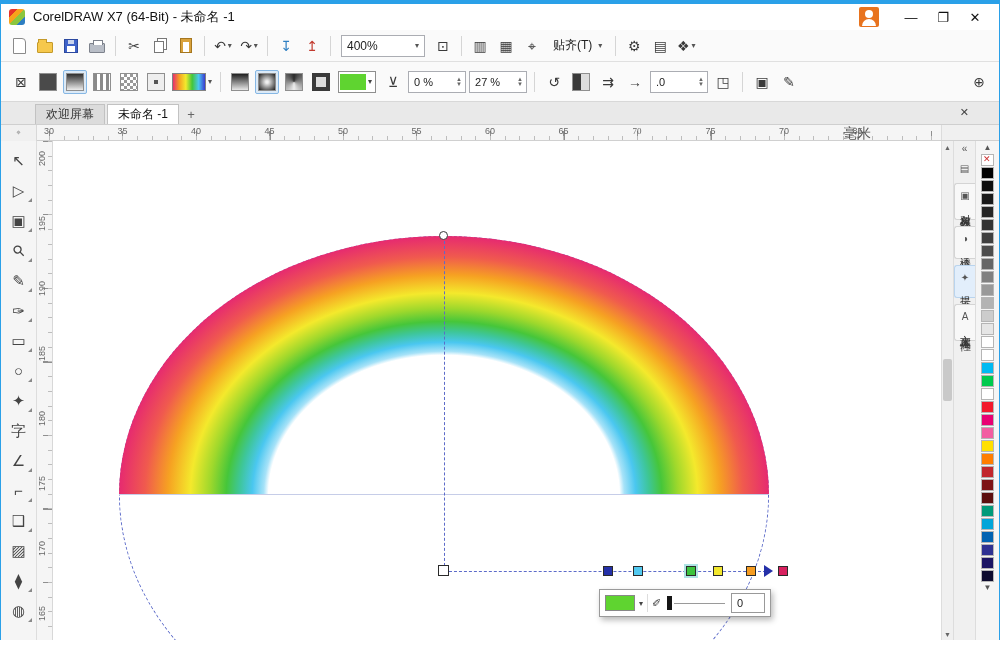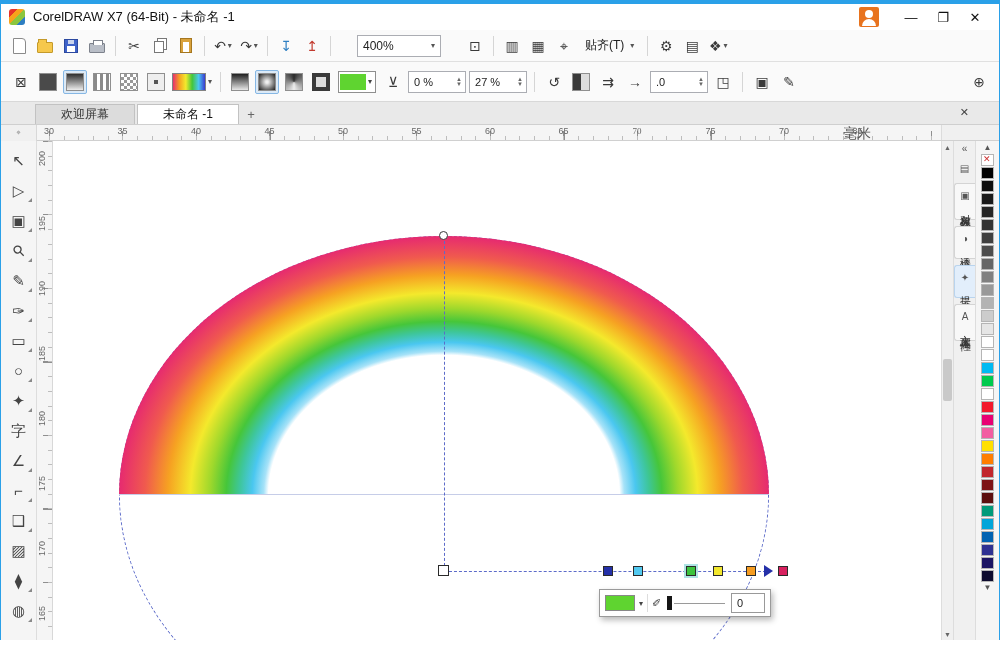--- a/index.html
+++ b/index.html
@@ -40,21 +40,21 @@
   .ic-folder::before { content:""; position:absolute; left:0; top:-4px; width:7px; height:3px; background:#f6c84c; border:1px solid #c49a2a; border-bottom:none; }
   .ic-floppy { width:14px; height:14px; background:#3f63c9; border:1px solid #2c49a0; position:relative; }
   .ic-floppy::before { content:""; position:absolute; left:2px; bottom:0; width:8px; height:6px; background:#fff; }
   .ic-floppy::after { content:""; position:absolute; left:3px; top:0; width:6px; height:4px; background:#c9d4ee; }
   .ic-printer { width:16px; height:10px; background:#b9bec7; border:1px solid #7d828c; border-radius:1px; position:relative; margin-top:5px; }
   .ic-printer::before { content:""; position:absolute; left:3px; top:-4px; width:8px; height:4px; background:#fff; border:1px solid #7d828c; border-bottom:none; }
   .ic-copy { width:10px; height:12px; border:1px solid #777; background:#fff; box-shadow:3px -3px 0 -1px #fff, 3px -3px 0 0 #777; margin:3px 0 0 -3px; }
   .ic-paste { width:12px; height:15px; background:#d9a23c; border:1px solid #a5761f; position:relative; }
   .ic-paste::before { content:""; position:absolute; left:2px; top:3px; width:6px; height:10px; background:#fff; }
 
-  .zoom-box { width:84px; height:22px; border:1px solid #abadb3; background:#fff; display:flex; align-items:center; font-size:12px; color:#222; padding:0 5px; margin:0 20px; }
+  .zoom-box { width:84px; height:22px; border:1px solid #abadb3; background:#fff; display:flex; align-items:center; font-size:12px; color:#222; padding:0 5px; margin:0 4px; }
   .zoom-box .caret, .snap-box .caret { margin-left:auto; font-size:8px; color:#555; }
   .snap-box { height:22px; border:1px solid transparent; display:flex; align-items:center; font-size:12px; color:#222; padding:0 6px; gap:6px; }
 
   .pshape { width:18px; height:18px; border:1px solid #8f8f8f; display:block; }
   .ps-solid { background:#4a4a4a; }
   .ps-grad  { background:linear-gradient(180deg,#2f2f2f,#ededed); }
   .ps-vpat  { background:repeating-linear-gradient(90deg,#8a8a8a 0 3px,#fff 3px 6px); }
   .ps-bpat  { background-image:linear-gradient(45deg,#999 25%,transparent 25% 75%,#999 75%),linear-gradient(45deg,#999 25%,transparent 25% 75%,#999 75%); background-size:6px 6px; background-position:0 0,3px 3px; background-color:#fff; }
   .ps-tpat  { background:radial-gradient(circle 3px at 50% 50%, #555 2.5px, #eee 2.5px); }
   .ps-lin   { background:linear-gradient(180deg,#202020,#e8e8e8); }
@@ -65,21 +65,21 @@
 
   .pfield { width:58px; height:22px; border:1px solid #abadb3; background:#fff; display:flex; align-items:center; font-size:11px; color:#222; padding:0 3px 0 5px; }
   .spin { margin-left:auto; display:flex; flex-direction:column; font-size:6px; color:#666; line-height:5px; }
   .preview-box { width:34px; height:18px; border:1px solid #828282; background:linear-gradient(90deg,#e7306e,#f6a122,#f2ea2d,#43c63a,#4ac7f0,#3a3ad0); }
   .swatch-dd { display:flex; align-items:center; border:1px solid #8f8f8f; height:22px; padding:1px; background:#fff; margin:0 2px; }
   .swatch-dd .col { width:26px; height:16px; }
   .swatch-dd .caret { font-size:8px; color:#444; padding:0 2px; }
 
   
   .tabrow { height:23px; background:#e9e9e9; display:flex; align-items:flex-end; padding-left:34px; border-bottom:1px solid #cfcfcf; position:relative; flex:0 0 auto; }
-  .doc-tab { height:20px; padding:0 25px; font-size:12px; display:flex; align-items:center; background:#dcdcdc; border:1px solid #c2c2c2; border-bottom:none; margin-right:2px; color:#333; white-space:nowrap; }
+  .doc-tab { height:20px; padding:0 10px; font-size:12px; display:flex; align-items:center; background:#dcdcdc; border:1px solid #c2c2c2; border-bottom:none; margin-right:2px; color:#333; white-space:nowrap; }
   .doc-tab.active { background:#fff; color:#111; }
   .tab-add { width:20px; height:19px; font-size:13px; display:flex; align-items:center; justify-content:center; color:#666; }
   .tabrow-right { position:absolute; right:30px; top:4px; display:flex; gap:12px; font-size:11px; color:#444; }
 
   
   .rulerrow { height:16px; display:flex; background:#f5f5f5; border-bottom:1px solid #d0d0d0; flex:0 0 auto; }
   .ruler-corner { width:36px; height:16px; border-right:1px solid #d8d8d8; background:#f0f0f0; display:flex; align-items:center; justify-content:center; font-size:8px; color:#888; }
   .hruler { flex:1; position:relative; background-color:#f5f5f5;
     background-image:repeating-linear-gradient(90deg,#bdbdbd 0 1px,transparent 1px 14.7px),
                      repeating-linear-gradient(90deg,#8f8f8f 0 1px,transparent 1px 73.5px);

